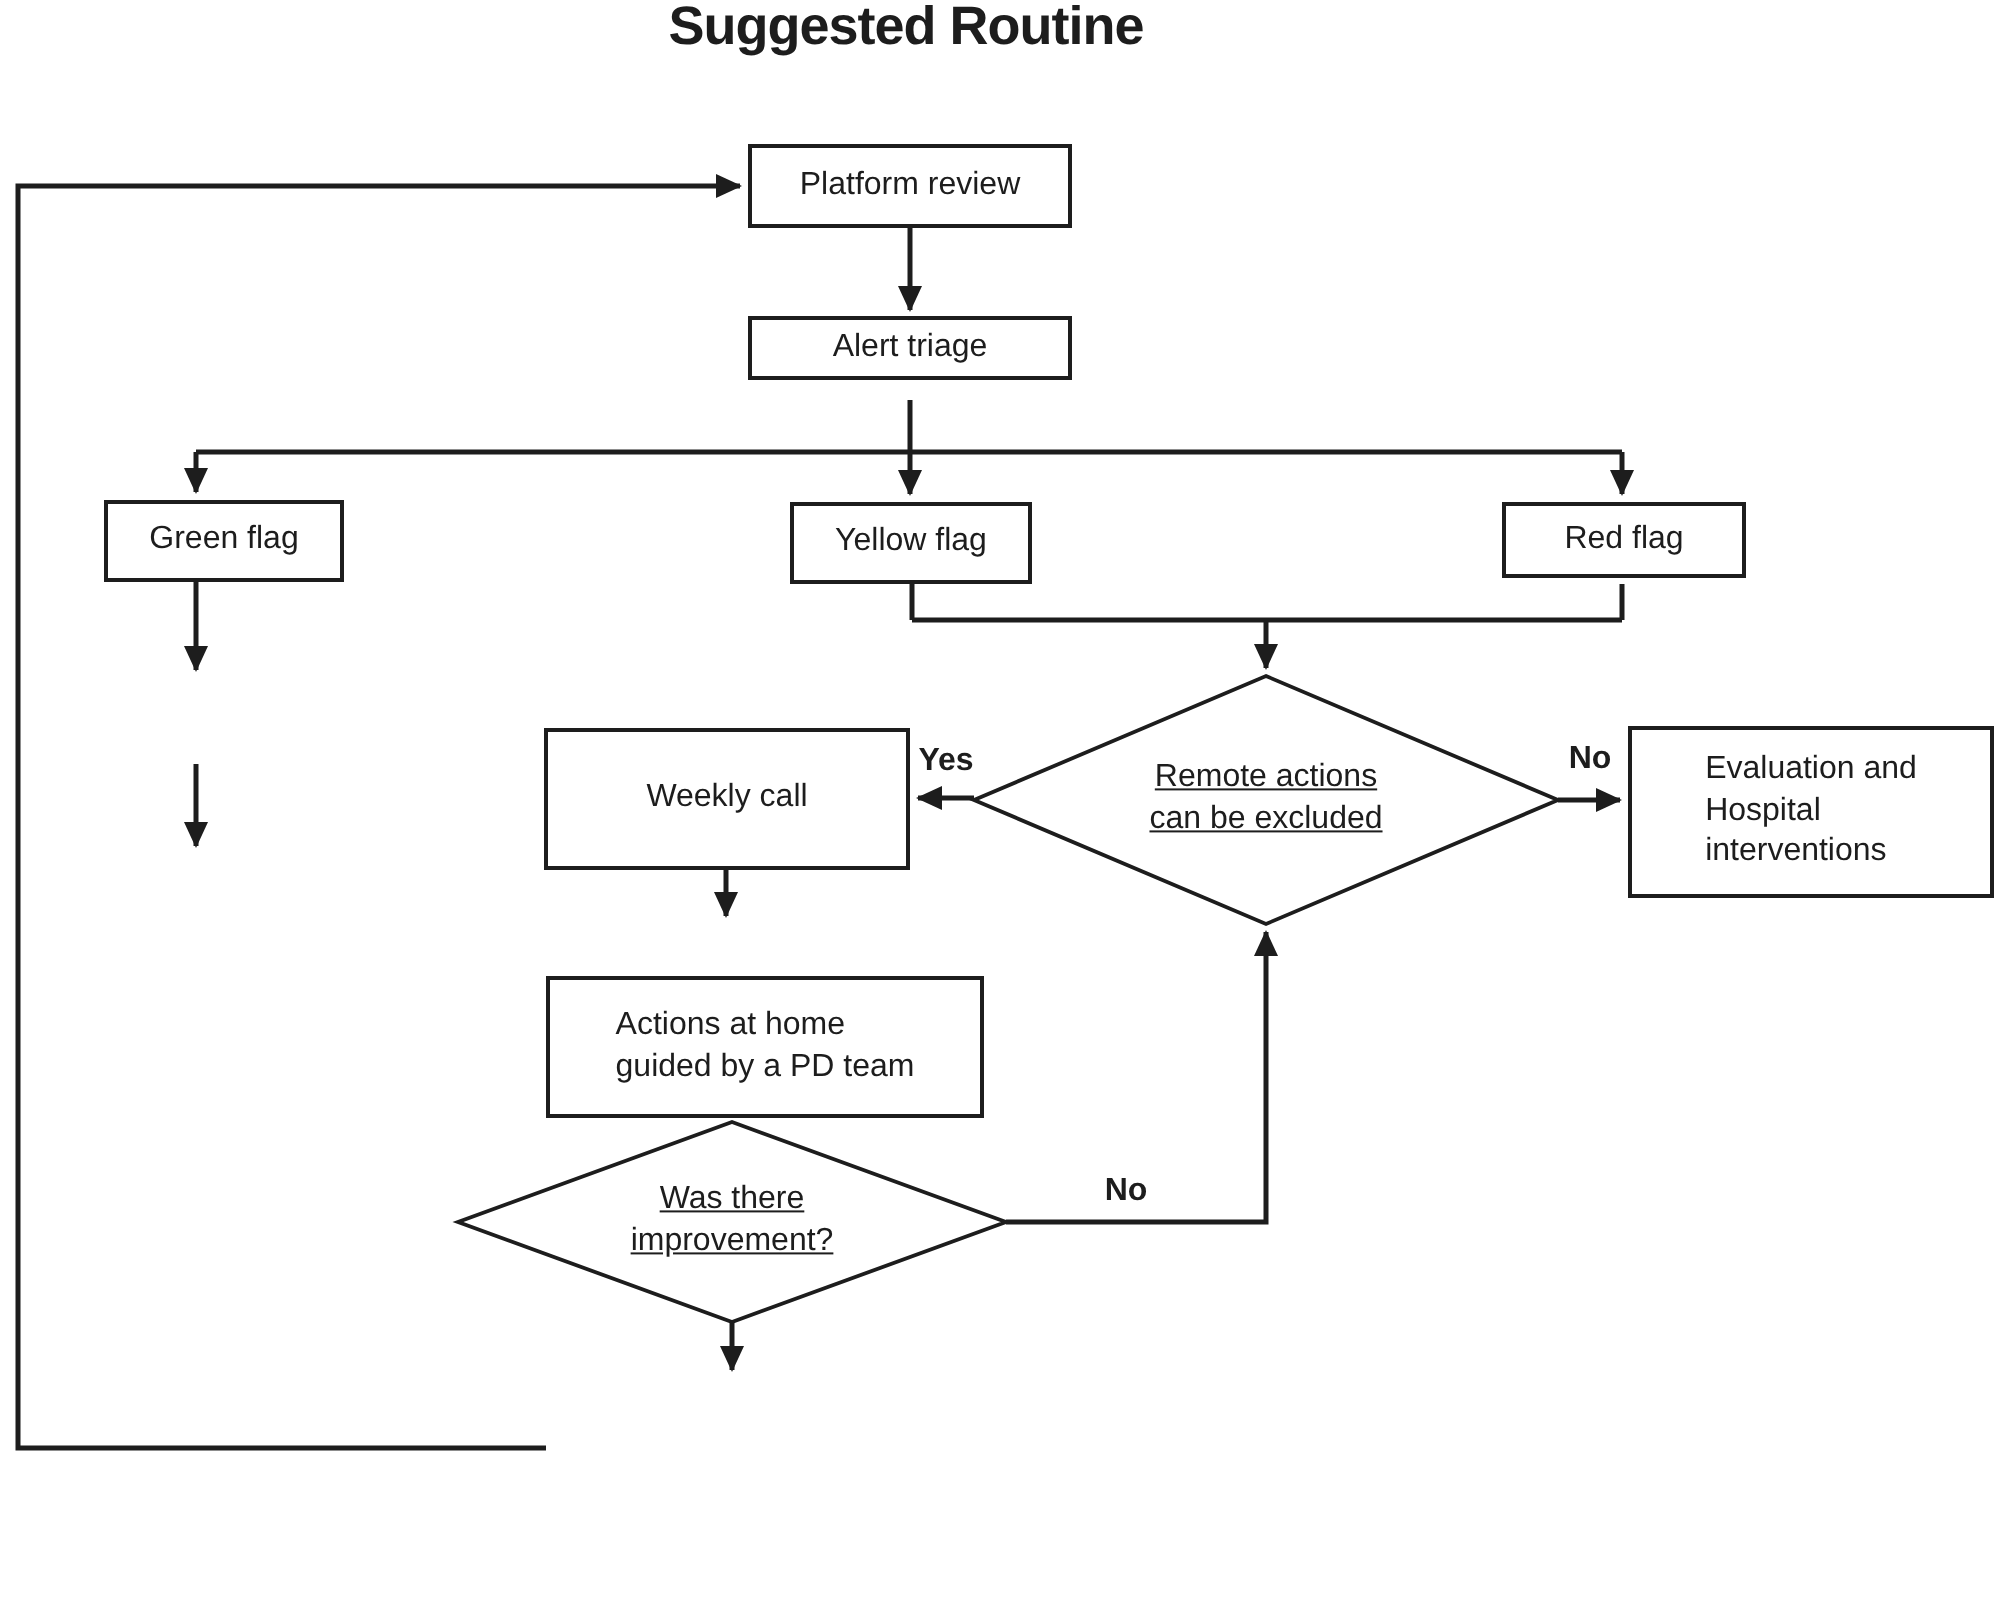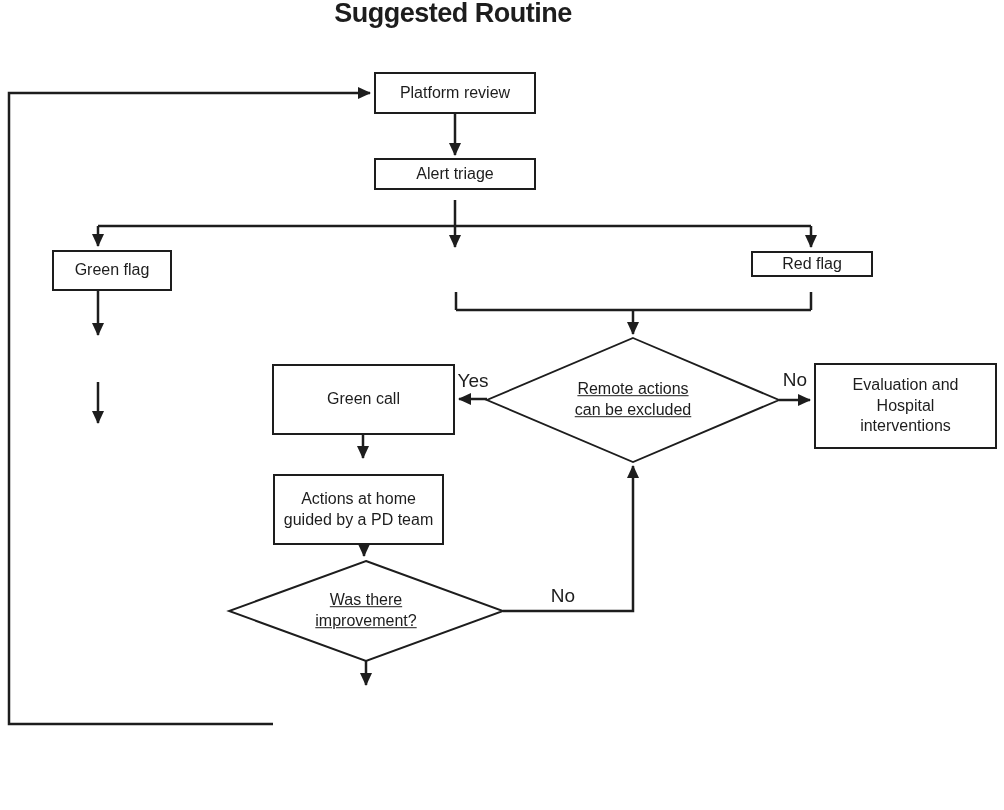--- a/index.html
+++ b/index.html
@@ -40,42 +40,43 @@
     stroke-width:1.9;
   }
   #arrowhead path{fill:var(--line,#1d1d1d);}
   .node{
     position:absolute;
     background:var(--background,#fff);
     border:2px solid var(--line,#1d1d1d);
     display:flex;
     align-items:center;
     justify-content:center;
-    text-align:center;
+    text-align:left;
     font-size:16px;
     line-height:1.3;
     white-space:pre-line;
     padding:1px 4px;
   }
   .dlabel{
     position:absolute;
     transform:translate(-50%,-50%);
     text-align:center;
     font-size:16px;
     line-height:1.3;
     white-space:pre-line;
     width:220px;
     pointer-events:none;
     text-decoration:underline;
   }
   .elabel{
     position:absolute;
     transform:translate(-50%,-50%);
-    font-size:19px;
+    font-size:16px;
     white-space:nowrap;
+    font-weight:bold;
   }
 </style>
 </head>
 <body>
 
 <div class="stage">
 
   <div class="title">Suggested Routine</div>
 
   <svg class="connectors" viewBox="0 0 1004 810" xmlns="http://www.w3.org/2000/svg">
@@ -119,38 +120,41 @@
   </div>
 
   <div class="node" style="left:374px;top:158px;width:162px;height:32px">
     <span>Alert triage</span>
   </div>
 
   <div class="node" style="left:52px;top:250px;width:120px;height:41px">
     <span>Green flag</span>
   </div>
 
+  <div class="node" style="left:395px;top:251px;width:121px;height:41px">
+    <span>Yellow flag</span>
+  </div>
 
-  <div class="node" style="left:751px;top:251px;width:122px;height:26px">
+  <div class="node" style="left:751px;top:251px;width:122px;height:38px">
     <span>Red flag</span>
   </div>
 
 
 
   <div class="node" style="left:272px;top:364px;width:183px;height:71px">
-    <span>Green call</span>
+    <span>Weekly call</span>
   </div>
 
   <div class="node" style="left:814px;top:363px;width:183px;height:86px">
     <span>Evaluation and
 Hospital
 interventions</span>
   </div>
 
-  <div class="node" style="left:273px;top:474px;width:171px;height:71px">
+  <div class="node" style="left:273px;top:488px;width:219px;height:71px">
     <span>Actions at home
 guided by a PD team</span>
   </div>
 
 
   <div class="dlabel" style="left:633px;top:400px">Remote actions
 can be excluded</div>
 
   <div class="dlabel" style="left:366px;top:611px">Was there
 improvement?</div>

